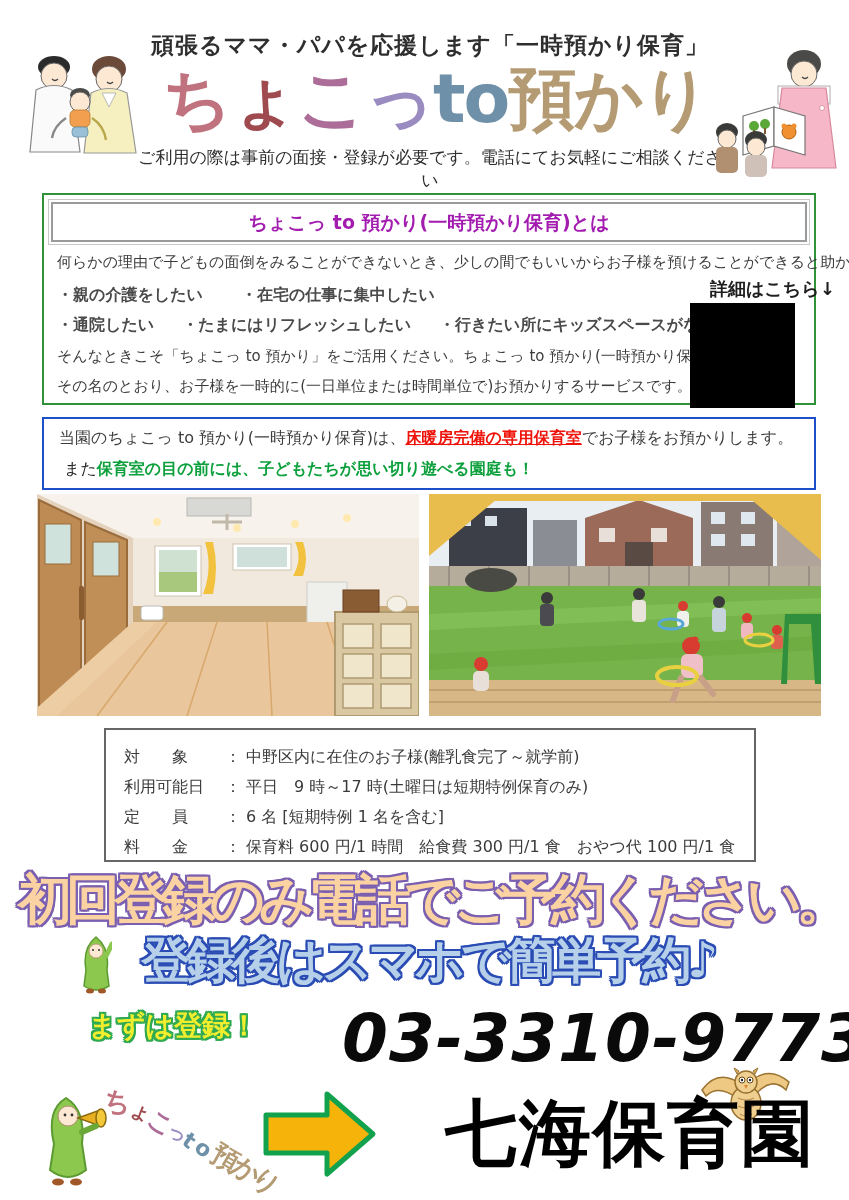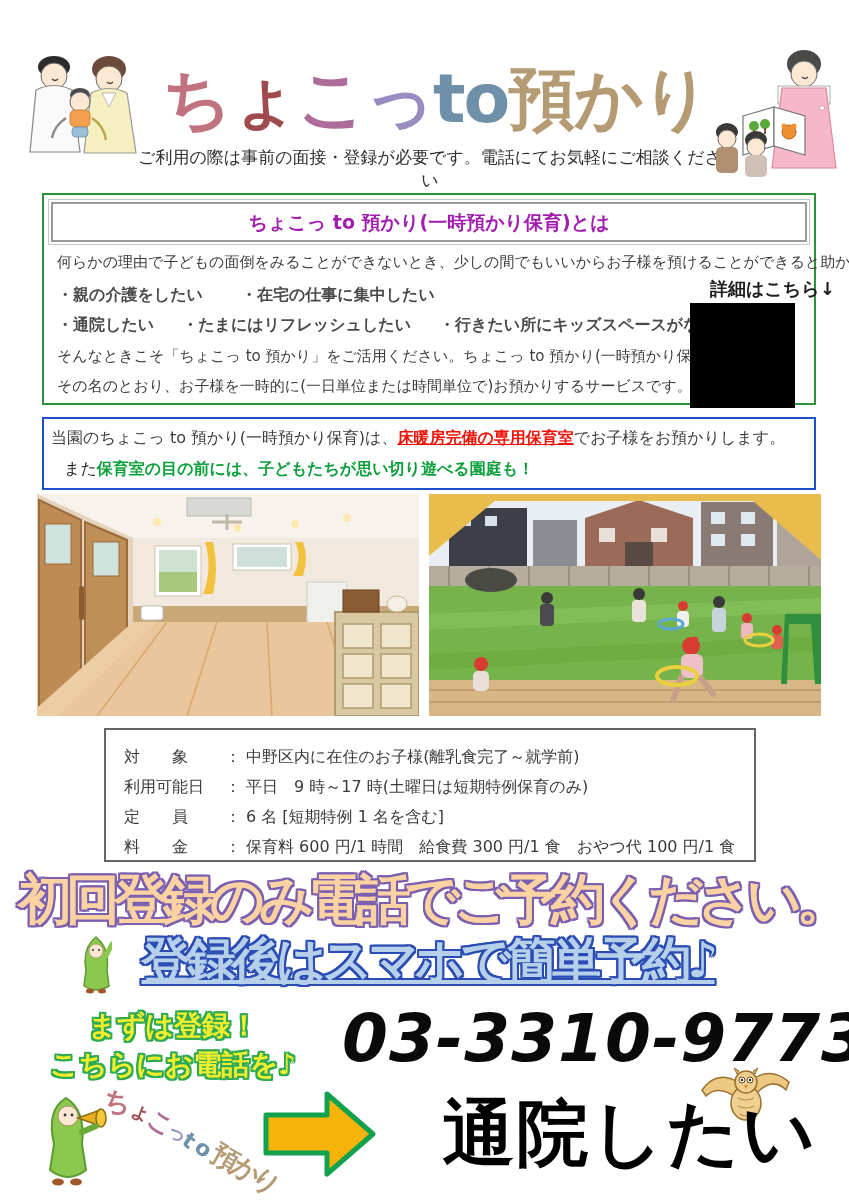--- a/index.html
+++ b/index.html
@@ -27,21 +27,21 @@
   .bullets-2{left:13px;top:120px;gap:28px;}
   .about-outro1{position:absolute;left:13px;top:152px;font-size:15px;color:#3c3c3c;white-space:nowrap;}
   .about-outro2{position:absolute;left:13px;top:182px;font-size:15px;color:#3c3c3c;white-space:nowrap;}
   .qr-wrap{position:absolute;right:16px;top:82px;width:112px;text-align:center;}
   .qr-label{font-size:18px;font-weight:bold;color:#1e1e1e;white-space:nowrap;margin-bottom:2px;padding-left:24px;}
   .qr-svg{background:#fff;display:block;margin:0 auto;}
   .qr-svg rect{fill:#000;}
 
   
   .feature-box{left:42px;top:417px;width:770px;height:69px;border:2px solid #1d50c8;background:#fff;}
-  .feature-line1{position:absolute;left:7px;top:9px;font-size:16px;color:#3c3c3c;white-space:nowrap;}
+  .feature-line1{position:absolute;left:15px;top:9px;font-size:16px;color:#3c3c3c;white-space:nowrap;}
   .feature-line2{position:absolute;left:20px;top:40px;font-size:16px;color:#222;white-space:nowrap;}
   .hl-red{font-weight:bold;text-decoration:underline;}
   .hl-green{font-weight:bold;}
 
   
   .photo{border:0;display:block;}
 
   
   .details-box{left:104px;top:728px;width:652px;height:134px;border:2px solid #666;background:#fff;
                padding:12px 0 0 18px;box-sizing:border-box;}
@@ -93,20 +93,21 @@
     <path d="M75,45 q18,-9 36,0 l9,60 h-52 z" fill="#f6f0c0" stroke="#999" stroke-width="1.2"></path>
     <path d="M86,45 l7,14 7,-14 z" fill="#fff" stroke="#aaa" stroke-width="0.8"></path>
     <ellipse cx="64" cy="47" rx="10" ry="7" fill="#4a4a48"></ellipse>
     <circle cx="64" cy="54" r="10" fill="#fde8d4" stroke="#666" stroke-width="1"></circle>
     <rect x="54" y="62" width="20" height="17" rx="5" fill="#f2a050" stroke="#b97830" stroke-width="0.8"></rect>
     <rect x="56" y="79" width="16" height="10" rx="4" fill="#9ac0d8" stroke="#6a90a8" stroke-width="0.8"></rect>
     <path d="M50,70 q-12,8 -14,20" stroke="#888" fill="none" stroke-width="2.4"></path>
     <path d="M76,70 q12,8 14,22" stroke="#b9a84a" fill="none" stroke-width="2.4"></path>
   </svg>
 
+  <div class="abs tagline">頑張るママ・パパを応援します「一時預かり保育」</div>
 
   <div class="abs main-title"><span class="tc" style="color: rgb(192, 115, 127);">ち</span><span class="tc" style="color: rgb(158, 74, 78);">ょ</span><span class="tc" style="color: rgb(173, 109, 153);">こ</span><span class="tc" style="color: rgb(154, 140, 192);">っ</span><span class="tc" style="color: rgb(111, 144, 169);">t</span><span class="tc" style="color: rgb(111, 144, 169);">o</span><span class="tc" style="color: rgb(180, 155, 115);">預</span><span class="tc" style="color: rgb(180, 155, 115);">か</span><span class="tc" style="color: rgb(180, 155, 115);">り</span></div>
 
   <div class="abs subtitle">ご利用の際は事前の面接・登録が必要です。電話にてお気軽にご相談ください</div>
 
   <svg class="abs" style="left:710px;top:44px" width="137" height="140" viewBox="0 0 137 140">
     <ellipse cx="94" cy="20" rx="17" ry="14" fill="#4a4a48"></ellipse>
     <circle cx="94" cy="30" r="13" fill="#fde8d4" stroke="#666" stroke-width="1"></circle>
     <path d="M92,33 q3,3 6,0" stroke="#444" fill="none" stroke-width="1.3"></path>
     <rect x="68" y="42" width="52" height="18" fill="#fff" stroke="#999" stroke-width="0.8"></rect>
@@ -447,25 +448,24 @@
   <svg class="abs" style="left:80px;top:934px" width="32" height="60" viewBox="0 0 32 60">
     <path d="M16,3 Q30,14 27,36 L29,52 Q16,60 4,52 L6,36 Q2,14 16,3 z" fill="#8cc74e" stroke="#5a9a30" stroke-width="1.5"></path>
     <circle cx="16" cy="17" r="7" fill="#fde8d4" stroke="#b09070" stroke-width="0.8"></circle>
     <circle cx="13" cy="16" r="1" fill="#333"></circle>
       <circle cx="19" cy="16" r="1" fill="#333"></circle>
     <path d="M26,22 L32,10" stroke="#8cc74e" stroke-width="5" stroke-linecap="round"></path>
     <ellipse cx="10" cy="57" rx="4" ry="2.5" fill="#a05828"></ellipse>
       <ellipse cx="22" cy="57" rx="4" ry="2.5" fill="#a05828"></ellipse>
   </svg>
 
-  <div class="abs cta2 ol" style="color: rgb(183, 208, 234); text-decoration: underline; --oc: #2a4cb4;">登録後はスマホで簡単予約♪</div>
+  <div class="abs cta2 ol" style="color: rgb(183, 208, 234); --oc: #2a4cb4;">登録後はスマホで簡単予約♪</div>
 
   <div class="abs register ol" style="color: rgb(242, 238, 46); --oc: #2faa52;">
     <div>まずは登録！</div>
-    <div>こちらにお電話を♪</div>
   </div>
 
   <div class="abs phone">03-3310-9773</div>
 
   <svg class="abs" style="left:42px;top:1092px" width="72" height="96" viewBox="0 0 72 96">
     <path d="M24,6 Q44,18 40,52 L44,78 Q26,92 8,78 L12,52 Q4,18 24,6 z" fill="#8cc74e" stroke="#5a9a30" stroke-width="2"></path>
     <circle cx="26" cy="24" r="10" fill="#fde8d4" stroke="#b09070" stroke-width="1"></circle>
     <circle cx="23" cy="23" r="1.4" fill="#333"></circle>
       <circle cx="30" cy="23" r="1.4" fill="#333"></circle>
     <path d="M36,26 L58,18 L58,34 z" fill="#e8b020" stroke="#8a6a10" stroke-width="1.5"></path>
@@ -498,15 +498,15 @@
     <path d="M42,32 q8,4 16,0 M42,40 q8,4 16,0 M44,48 q6,4 12,0" stroke="#b89050" fill="none" stroke-width="1.2"></path>
     <circle cx="50" cy="16" r="11" fill="#f0d090" stroke="#9a7230" stroke-width="1.5"></circle>
     <circle cx="46" cy="14" r="3" fill="#fff" stroke="#6a4a18"></circle>
       <circle cx="54" cy="14" r="3" fill="#fff" stroke="#6a4a18"></circle>
     <circle cx="46" cy="14" r="1.2" fill="#222"></circle>
       <circle cx="54" cy="14" r="1.2" fill="#222"></circle>
     <path d="M48,19 L52,19 L50,23 z" fill="#e08830"></path>
     <path d="M41,8 l-3,-6 5,3 z M59,8 l3,-6 -5,3 z" fill="#d8b060" stroke="#9a7230"></path>
   </svg>
 
-  <div class="abs org">通院したい</div>
+  <div class="abs org">七海保育園</div>
 
 </div>
 
 </body></html>

